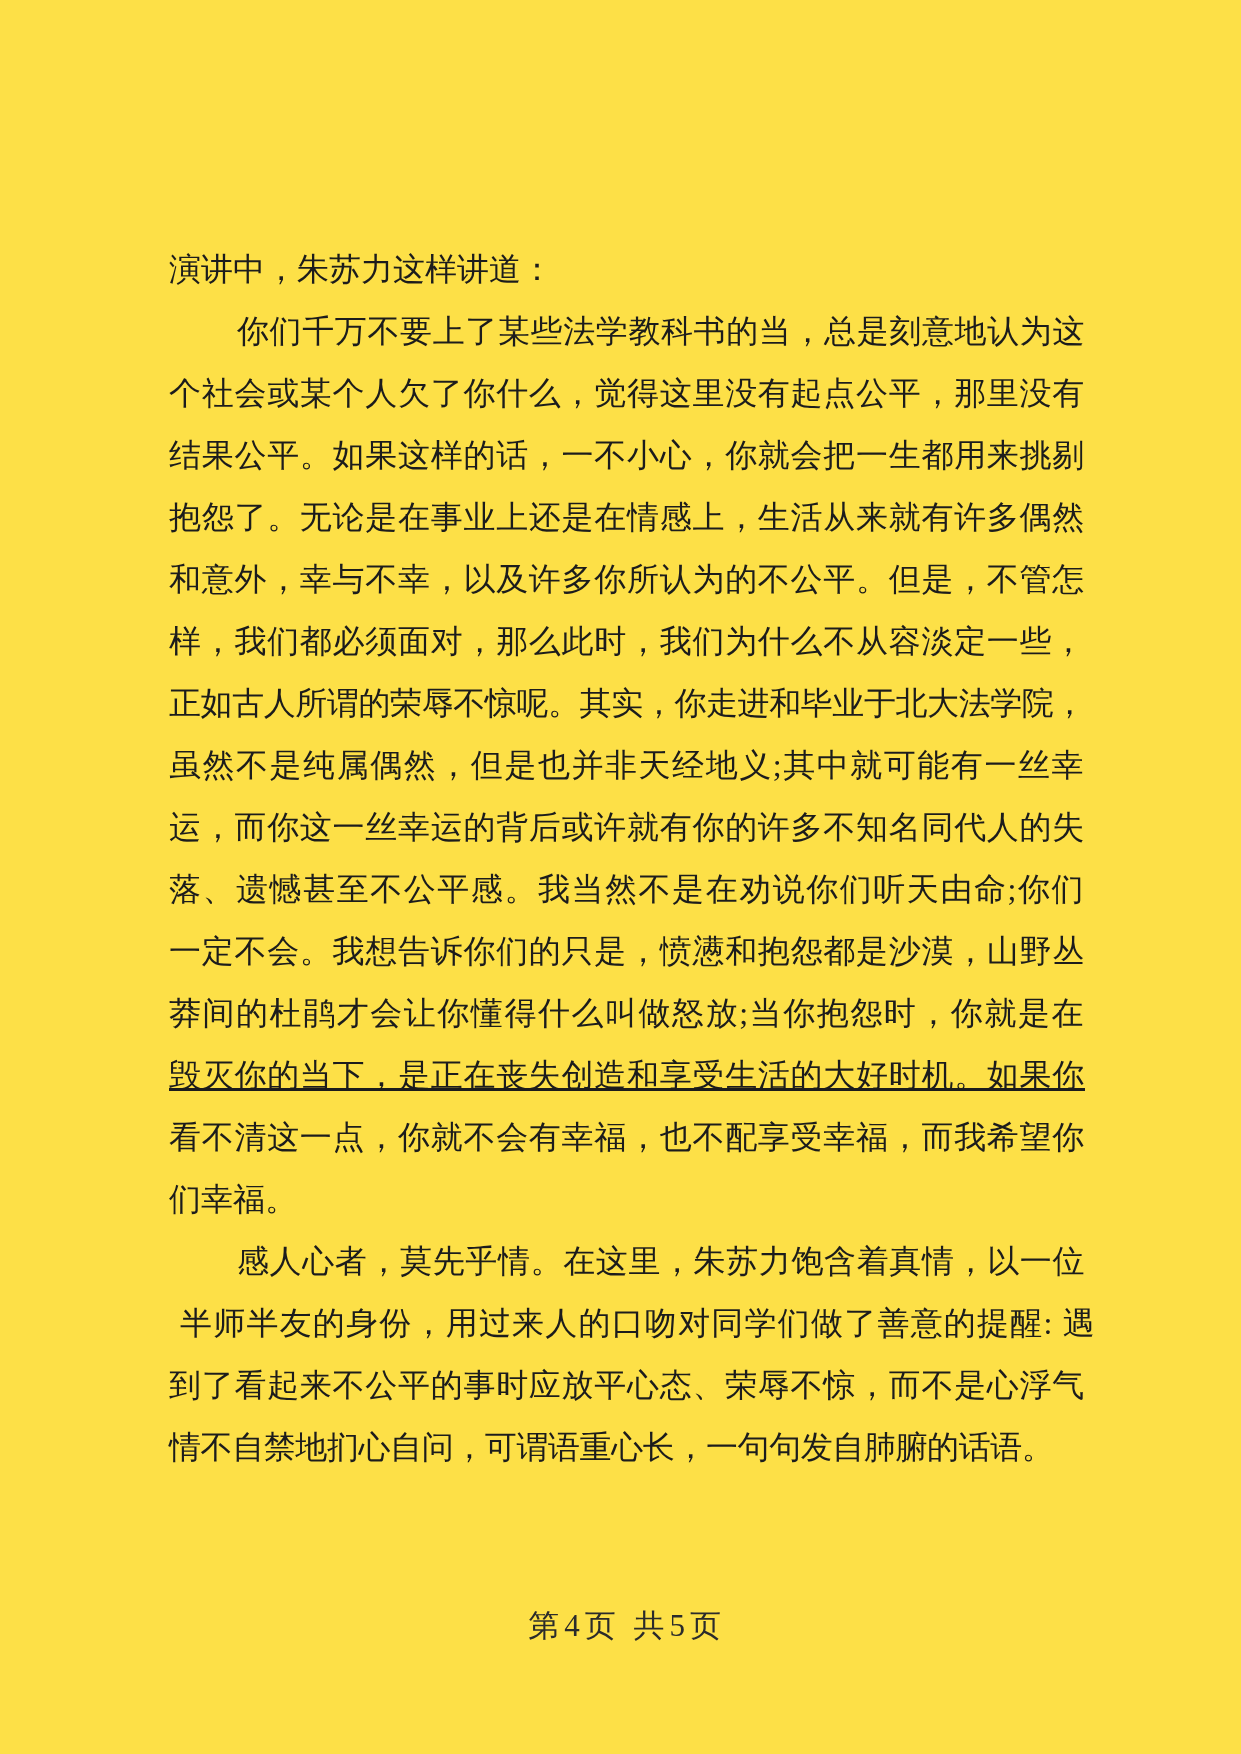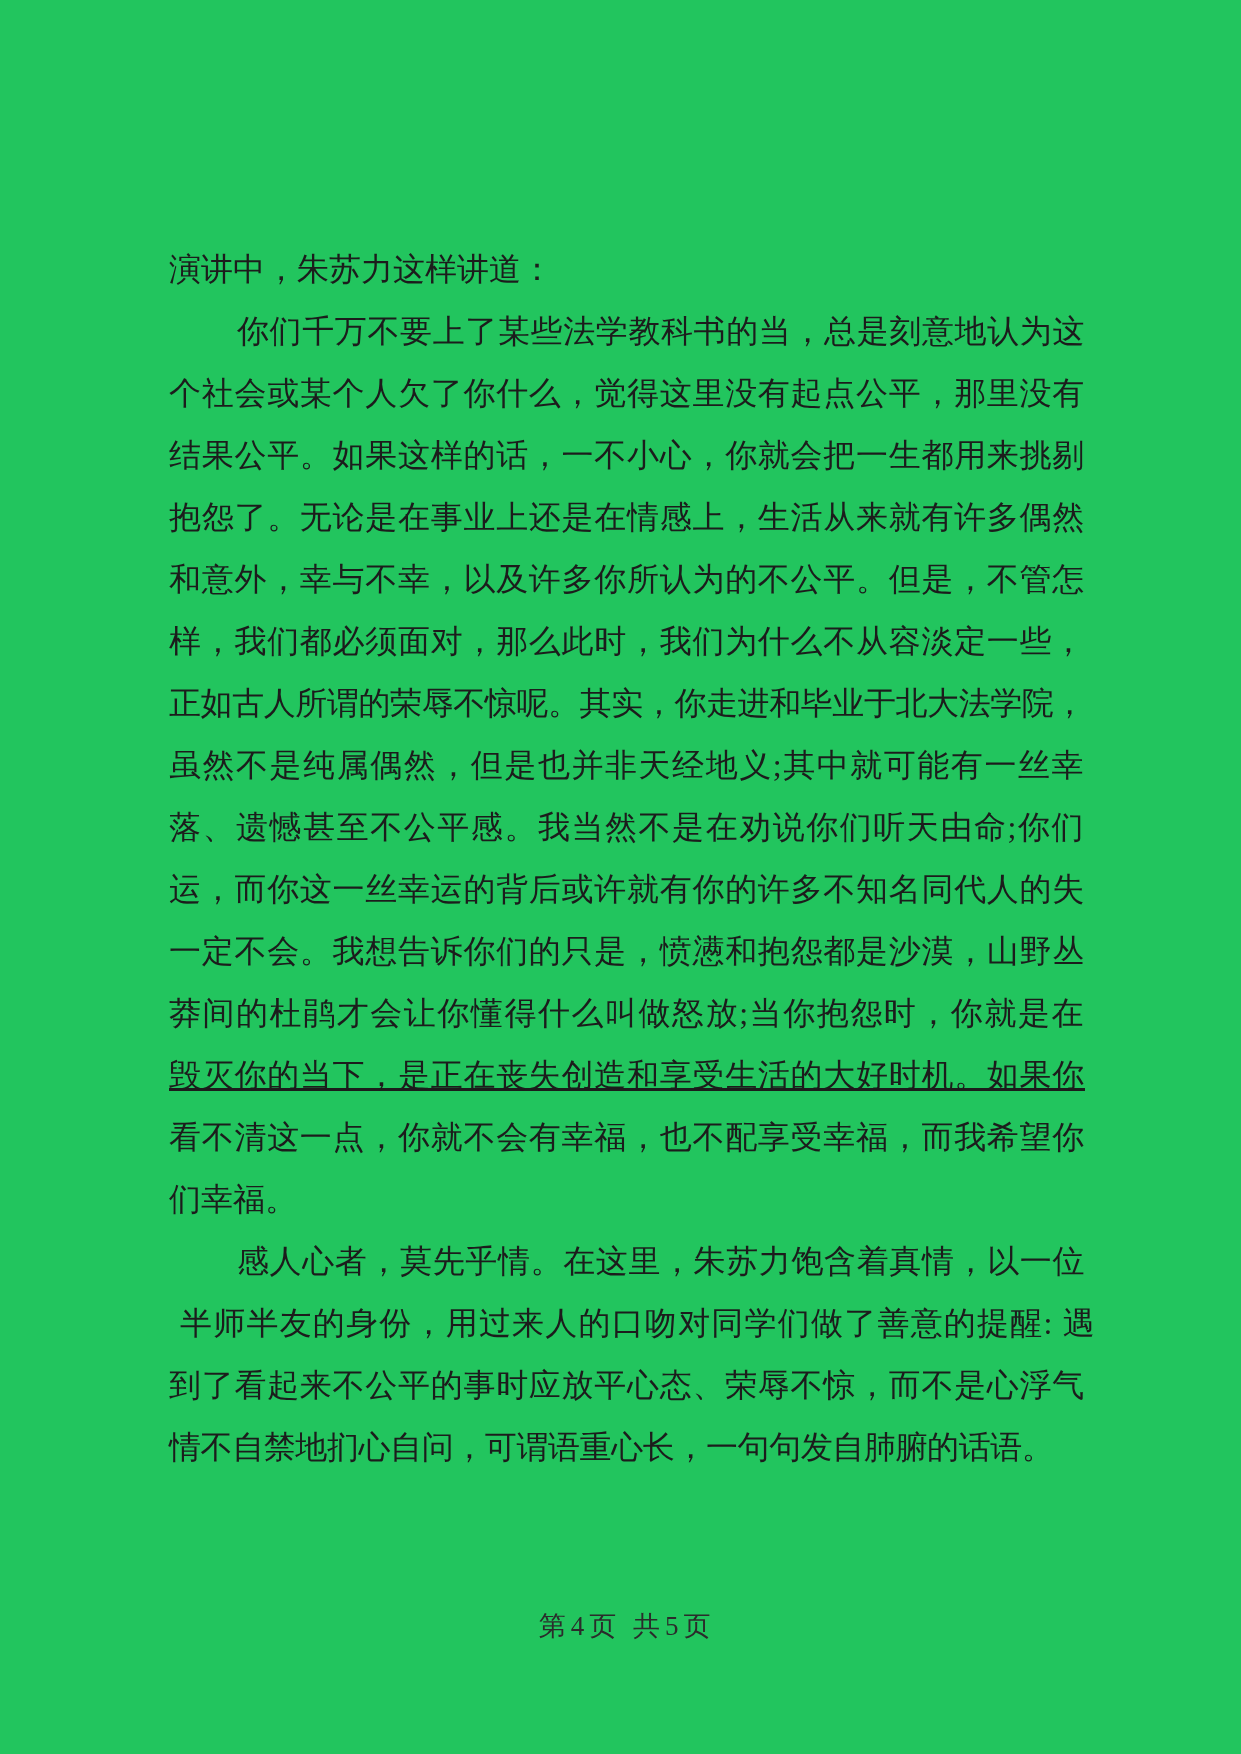--- a/index.html
+++ b/index.html
@@ -4,21 +4,21 @@
 <style>
   html, body {
     margin: 0;
     padding: 0;
     background: #ffffff;
   }
   .page {
     position: relative;
     width: 1241px;
     height: 1754px;
-    background: #22c55e;
+    background: #fde047;
     overflow: hidden;
     font-family: "Liberation Serif", "DejaVu Serif", serif;
     color: #1c1c1c;
   }
   .body-text {
     position: absolute;
     left: 169px;
     top: 238px;
     width: 916px;
   }
@@ -39,21 +39,21 @@
   .line .lt {
     display: inline-block;
     white-space: nowrap;
   }
   .page-footer {
     position: absolute;
     left: 169px;
     top: 1606px;
     width: 916px;
     text-align: center;
-    font-size: 27px;
+    font-size: 31px;
     line-height: 40px;
     letter-spacing: 5px;
     color: #2b2b2b;
   }
 </style>
 </head>
 <body>
 
 <div class="page">
 
@@ -65,22 +65,22 @@
 
     <div class="paragraph">
       <div class="line indent"><span class="lt" style="letter-spacing: 0.615385px;">你们千万不要上了某些法学教科书的当，总是刻意地认为这</span></div>
       <div class="line"><span class="lt" style="letter-spacing: 0.714286px;">个社会或某个人欠了你什么，觉得这里没有起点公平，那里没有</span></div>
       <div class="line"><span class="lt" style="letter-spacing: 0.714286px;">结果公平。如果这样的话，一不小心，你就会把一生都用来挑剔</span></div>
       <div class="line"><span class="lt" style="letter-spacing: 0.714286px;">抱怨了。无论是在事业上还是在情感上，生活从来就有许多偶然</span></div>
       <div class="line"><span class="lt" style="letter-spacing: 0.714286px;">和意外，幸与不幸，以及许多你所认为的不公平。但是，不管怎</span></div>
       <div class="line"><span class="lt" style="letter-spacing: 0.714286px;">样，我们都必须面对，那么此时，我们为什么不从容淡定一些，</span></div>
       <div class="line"><span class="lt" style="letter-spacing: -0.413793px;">正如古人所谓的荣辱不惊呢。其实，你走进和毕业于北大法学院，</span></div>
       <div class="line"><span class="lt" style="letter-spacing: 1.53962px;">虽然不是纯属偶然，但是也并非天经地义;其中就可能有一丝幸</span></div>
+      <div class="line"><span class="lt" style="letter-spacing: 0.714286px;">运，而你这一丝幸运的背后或许就有你的许多不知名同代人的失</span></div>
       <div class="line"><span class="lt" style="letter-spacing: 1.53962px;">落、遗憾甚至不公平感。我当然不是在劝说你们听天由命;你们</span></div>
-      <div class="line"><span class="lt" style="letter-spacing: 0.714286px;">运，而你这一丝幸运的背后或许就有你的许多不知名同代人的失</span></div>
       <div class="line"><span class="lt" style="letter-spacing: 0.714286px;">一定不会。我想告诉你们的只是，愤懑和抱怨都是沙漠，山野丛</span></div>
       <div class="line"><span class="lt" style="letter-spacing: 1.53962px;">莽间的杜鹃才会让你懂得什么叫做怒放;当你抱怨时，你就是在</span></div>
       <div class="line"><span class="lt" style="letter-spacing: 0.714286px; text-decoration: underline;">毁灭你的当下，是正在丧失创造和享受生活的大好时机。如果你</span></div>
       <div class="line"><span class="lt" style="letter-spacing: 0.714286px;">看不清这一点，你就不会有幸福，也不配享受幸福，而我希望你</span></div>
       <div class="line short"><span class="lt">们幸福。</span></div>
     </div>
 
     <div class="paragraph">
       <div class="line indent"><span class="lt" style="letter-spacing: 0.615385px;">感人心者，莫先乎情。在这里，朱苏力饱含着真情，以一位</span></div>
       <div class="line"><span class="lt" style="letter-spacing: 1.21067px; margin-left: 11px;">半师半友的身份，用过来人的口吻对同学们做了善意的提醒: 遇</span></div>

